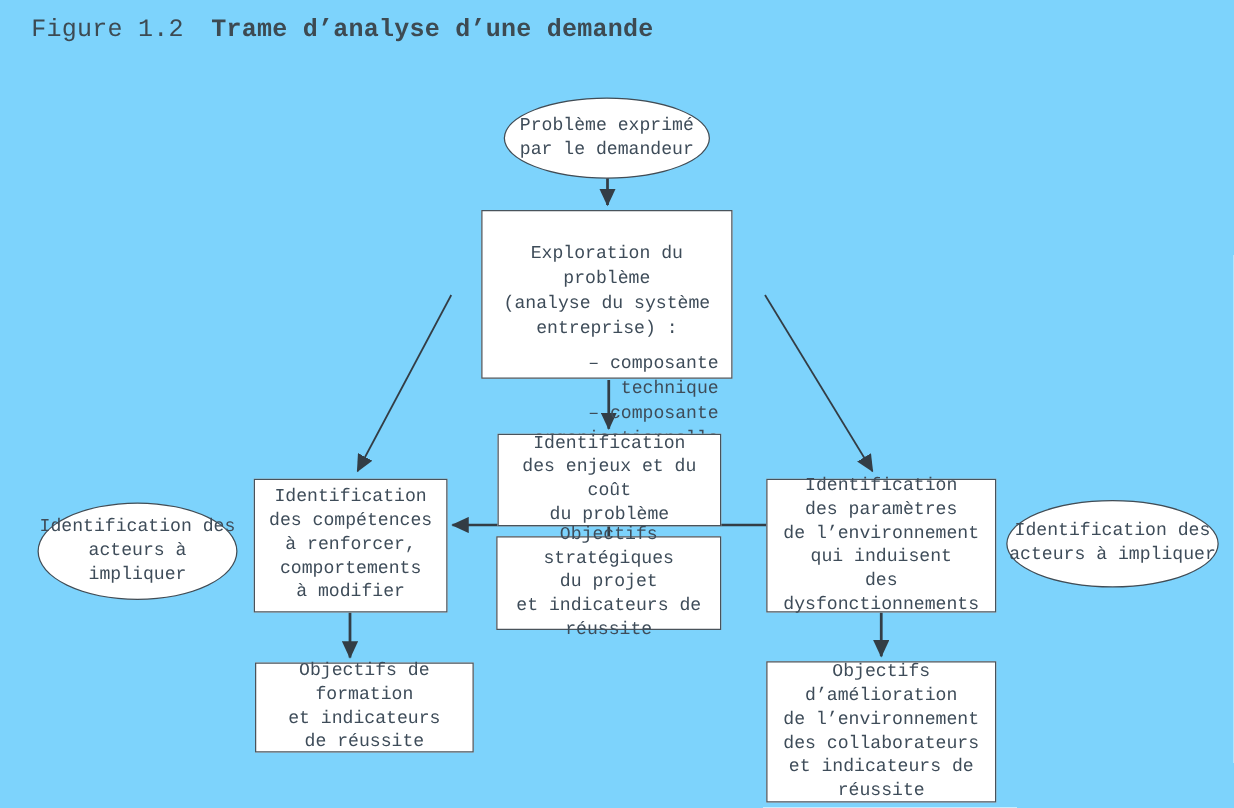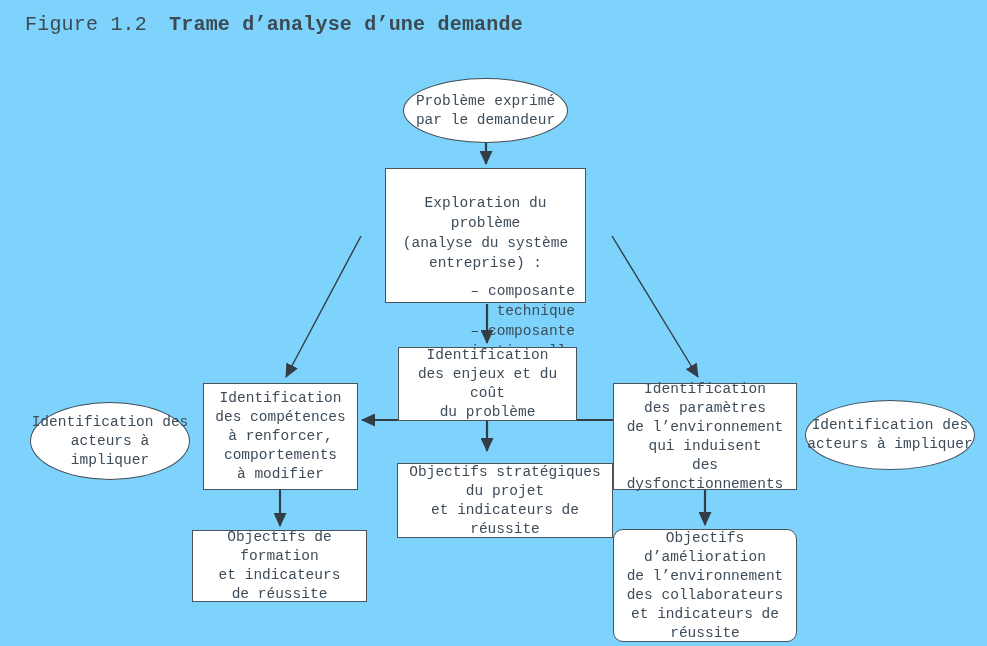--- a/index.html
+++ b/index.html
@@ -37,23 +37,23 @@
   .n-exploration    {left:361px;top:168px;width:201px;height:135px;
                      flex-direction:column;justify-content:flex-start;
                      align-items:stretch;padding:24px 10px 0 10px;margin-left:24px;}
   .n-exploration .heading{text-align:center;line-height:20px;}
   .n-exploration .items{text-align:right;line-height:20px;margin-top:8px;padding-left:3px;}
   .n-stakes         {left:398px;top:347px;width:179px;height:74px;}
   .n-competences    {left:203px;top:383px;width:155px;height:107px;}
   .n-parameters     {left:613px;top:383px;width:184px;height:107px;}
   .n-actors-left    {left:30px; top:402px;width:160px;height:78px;}
   .n-actors-right   {left:805px;top:400px;width:170px;height:70px;}
-  .n-strategic      {left:397px;top:463px;width:216px;height:75px;}
-  .n-training       {left:192px;top:530px;width:175px;height:72px;}
-  .n-improvement    {left:613px;top:529px;width:184px;height:113px;padding:2px;border-radius:10px;}
+  .n-strategic      {left:397px;top:429px;width:180px;height:75px;}
+  .n-training       {left:204px;top:530px;width:175px;height:72px;}
+  .n-improvement    {left:613px;top:529px;width:184px;height:113px;padding:2px;}
 </style>
 </head>
 <body>
 
 <div class="figure">
 
   <div class="fig-title">
     <span class="label">Figure 1.2</span><span class="text">Trame d’analyse d’une demande</span>
   </div>
 

